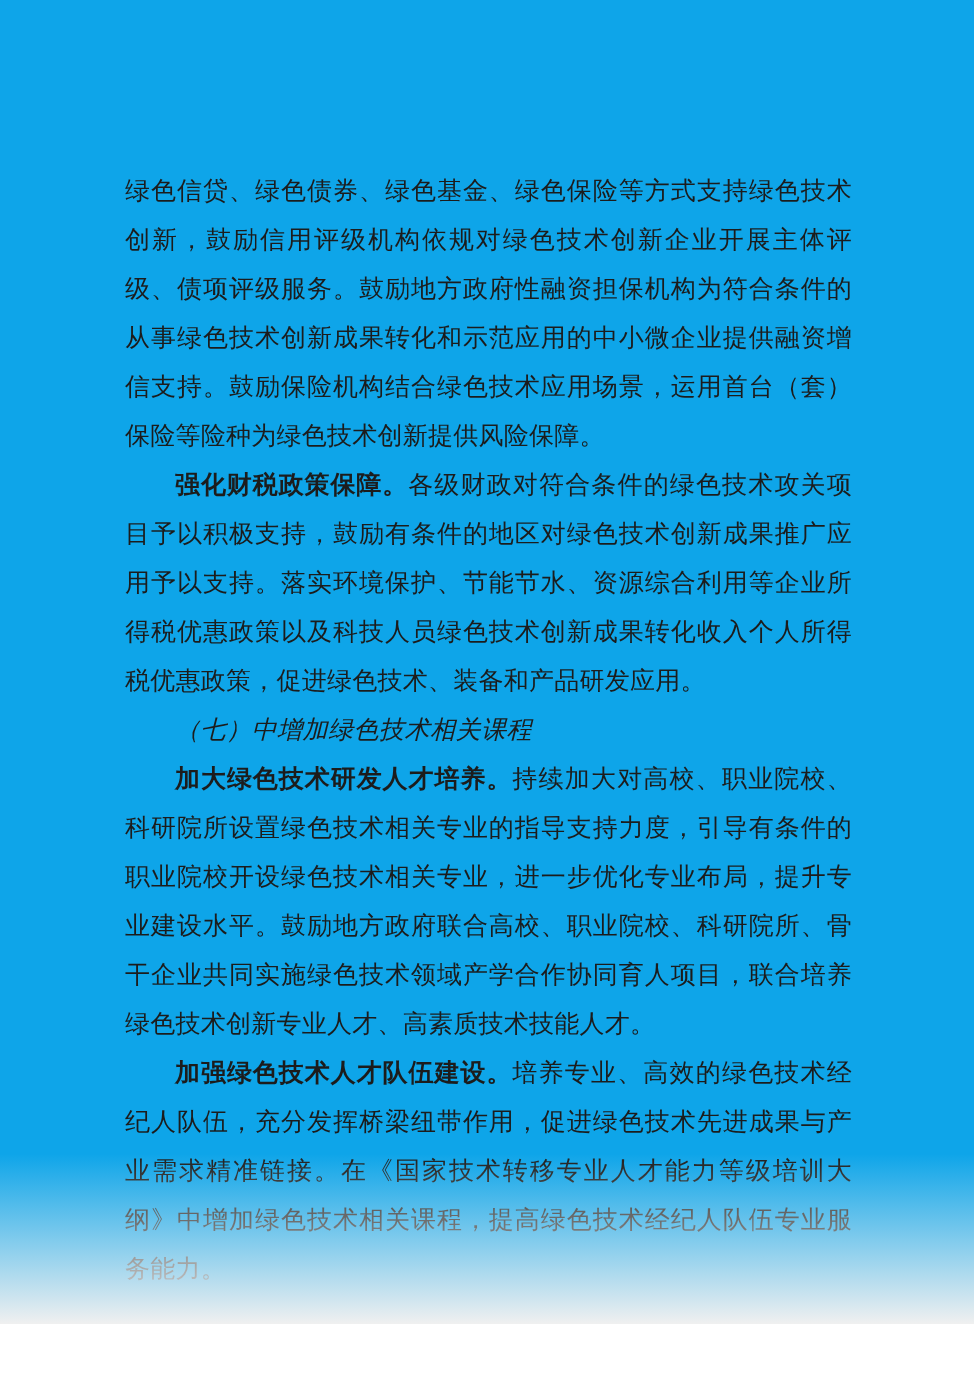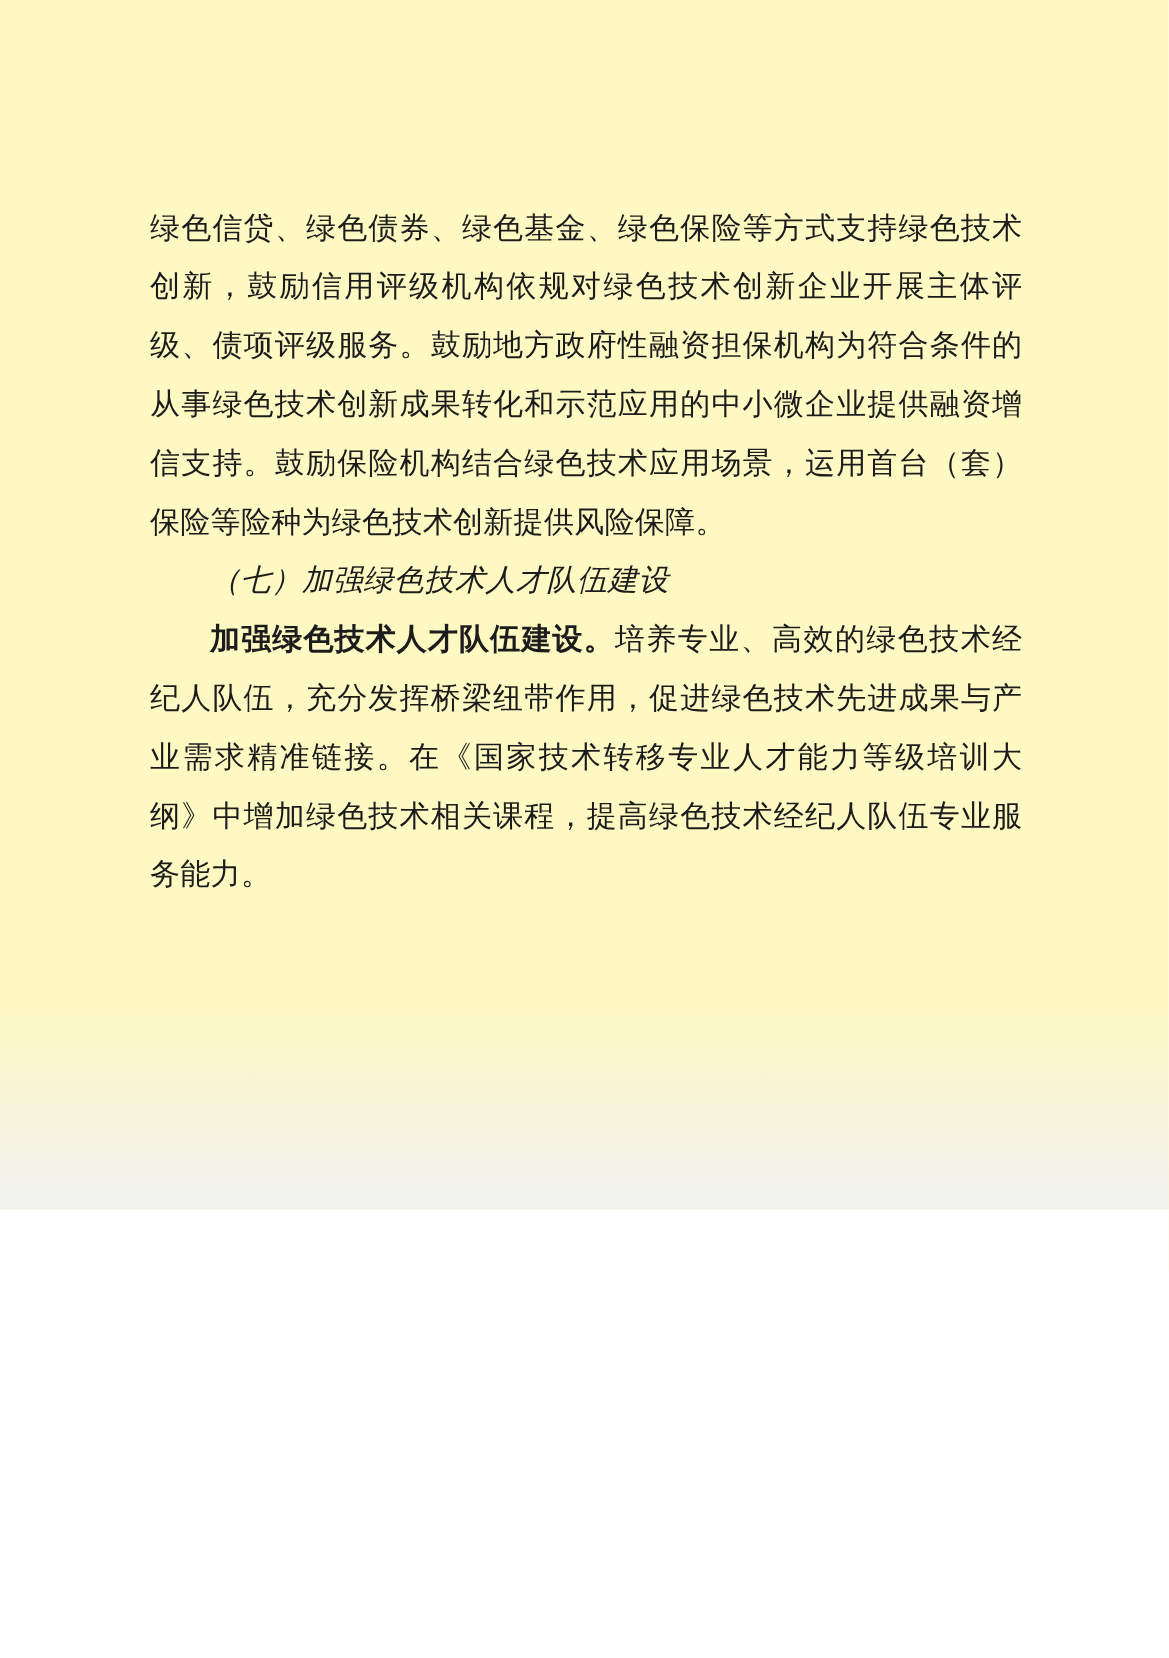--- a/index.html
+++ b/index.html
@@ -3,22 +3,22 @@
 <meta charset="utf-8">
 <style>
   html, body {
     margin: 0;
     padding: 0;
     background: #ffffff;
   }
   .page {
     position: relative;
     width: 974px;
-    height: 1008px;
-    background: #fef9c3;
+    height: 1324px;
+    background: #0ea5e9;
     overflow: hidden;
     font-family: "Liberation Serif", "DejaVu Serif", serif;
   }
   .content {
     position: absolute;
     left: 125px;
     top: 166px;
     width: 727px;
     color: #1c1c1c;
     font-size: 25px;
@@ -58,22 +58,24 @@
   }
 </style>
 </head>
 <body>
 
 <div class="page">
   <div class="content">
 
     <p class="para continuation"><span>绿色信贷、绿色债券、绿色基金、绿色保险等方式支持绿色技术创新，鼓励信用评级机构依规对绿色技术创新企业开展主体评级、债项评级服务。鼓励地方政府性融资担保机构为符合条件的从事绿色技术创新成果转化和示范应用的中小微企业提供融资增信支持。鼓励保险机构结合绿色技术应用场景，运用首台（套）保险等险种为绿色技术创新提供风险保障。</span></p>
 
+    <p class="para"><span class="lead">强化财税政策保障。</span><span>各级财政对符合条件的绿色技术攻关项目予以积极支持，鼓励有条件的地区对绿色技术创新成果推广应用予以支持。落实环境保护、节能节水、资源综合利用等企业所得税优惠政策以及科技人员绿色技术创新成果转化收入个人所得税优惠政策，促进绿色技术、装备和产品研发应用。</span></p>
 
-    <p class="section-heading">（七）加强绿色技术人才队伍建设</p>
+    <p class="section-heading">（七）中增加绿色技术相关课程</p>
 
+    <p class="para"><span class="lead">加大绿色技术研发人才培养。</span><span>持续加大对高校、职业院校、科研院所设置绿色技术相关专业的指导支持力度，引导有条件的职业院校开设绿色技术相关专业，进一步优化专业布局，提升专业建设水平。鼓励地方政府联合高校、职业院校、科研院所、骨干企业共同实施绿色技术领域产学合作协同育人项目，联合培养绿色技术创新专业人才、高素质技术技能人才。</span></p>
 
     <p class="para"><span class="lead">加强绿色技术人才队伍建设。</span><span>培养专业、高效的绿色技术经纪人队伍，充分发挥桥梁纽带作用，促进绿色技术先进成果与产业需求精准链接。在《国家技术转移专业人才能力等级培训大纲》中增加绿色技术相关课程，提高绿色技术经纪人队伍专业服务能力。</span></p>
 
   </div>
 
   <div class="bottom-fade"></div>
 </div>
 
 </body></html>

